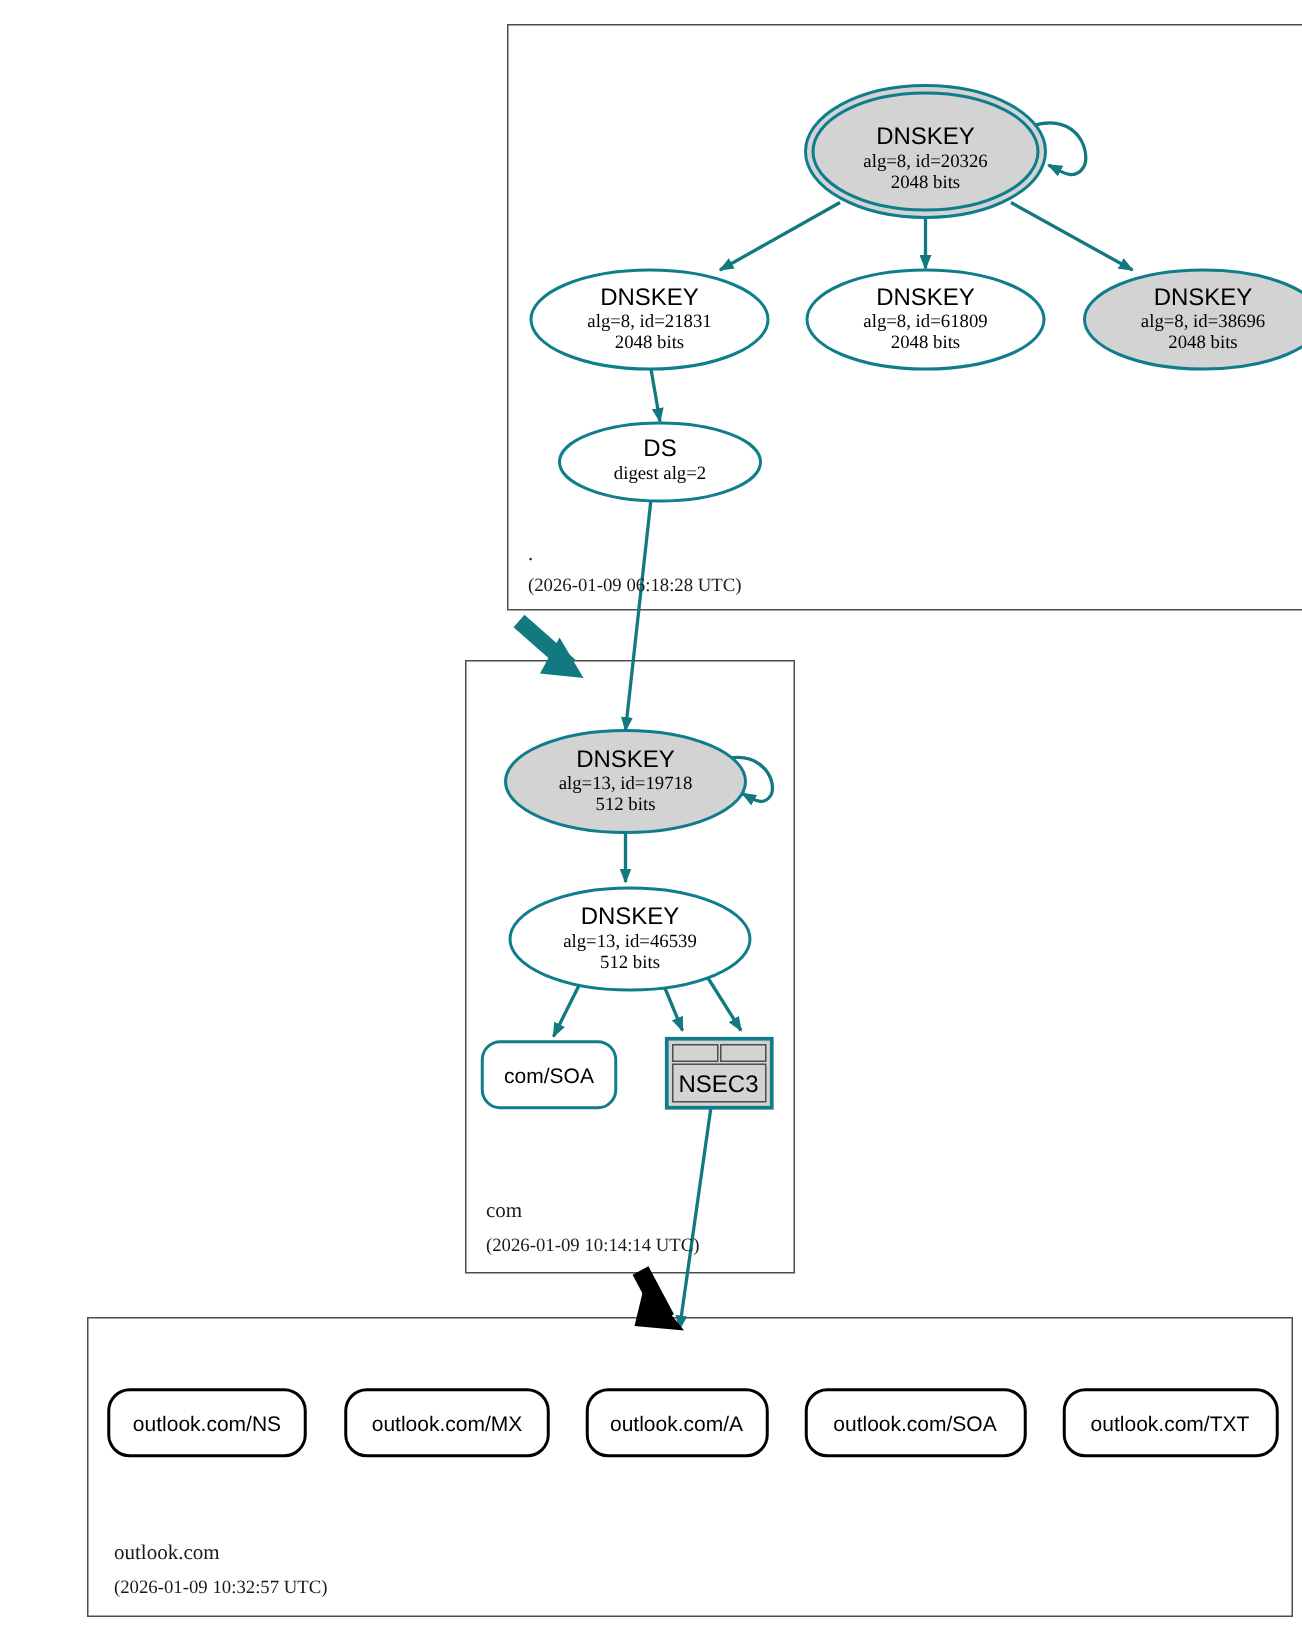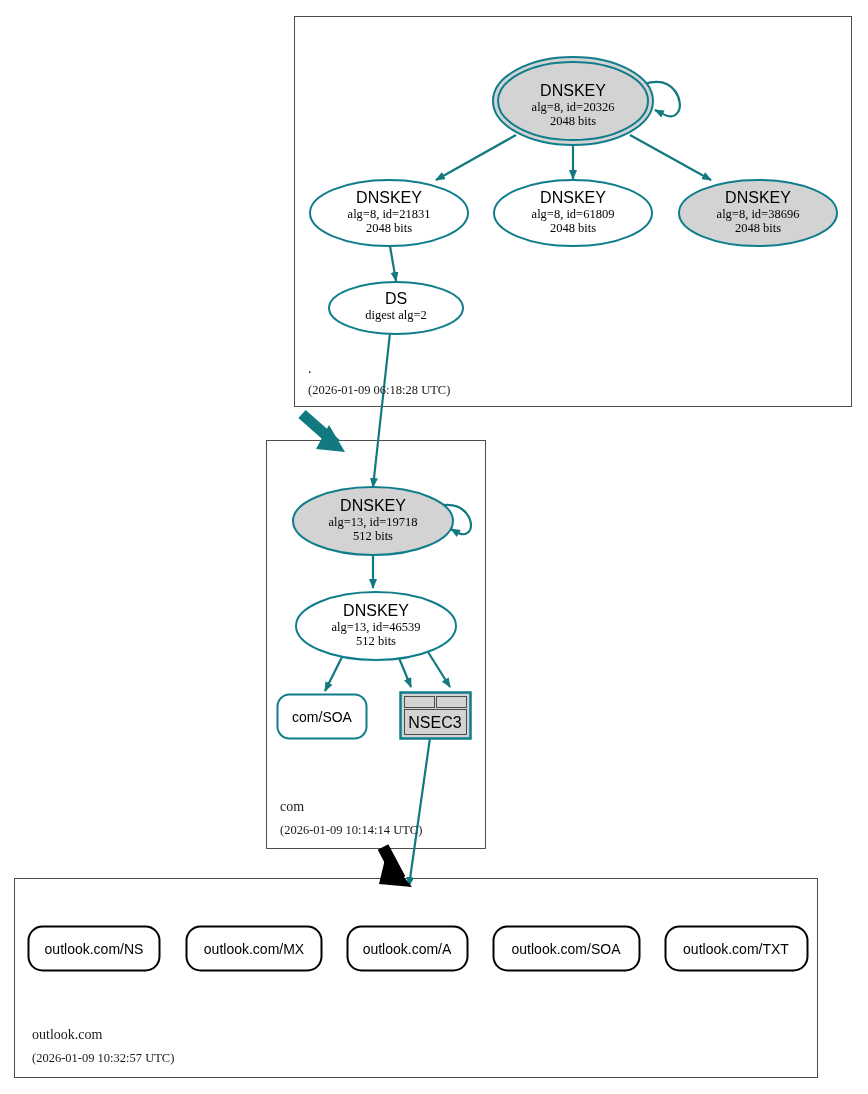--- a/index.html
+++ b/index.html
@@ -13,20 +13,21 @@
     position: relative;
     font-family: "Liberation Sans", sans-serif;
     overflow: hidden;
   }
   #canvas {
     position: absolute;
     left: 0;
     top: 0;
     width: 736px;
     height: 1094px;
+    padding-left: 44px;
   }
   svg {
     display: block;
   }
   .node-title {
     font-family: "Liberation Sans", sans-serif;
     font-size: 16px;
     fill: #000000;
   }
   .node-sub {

